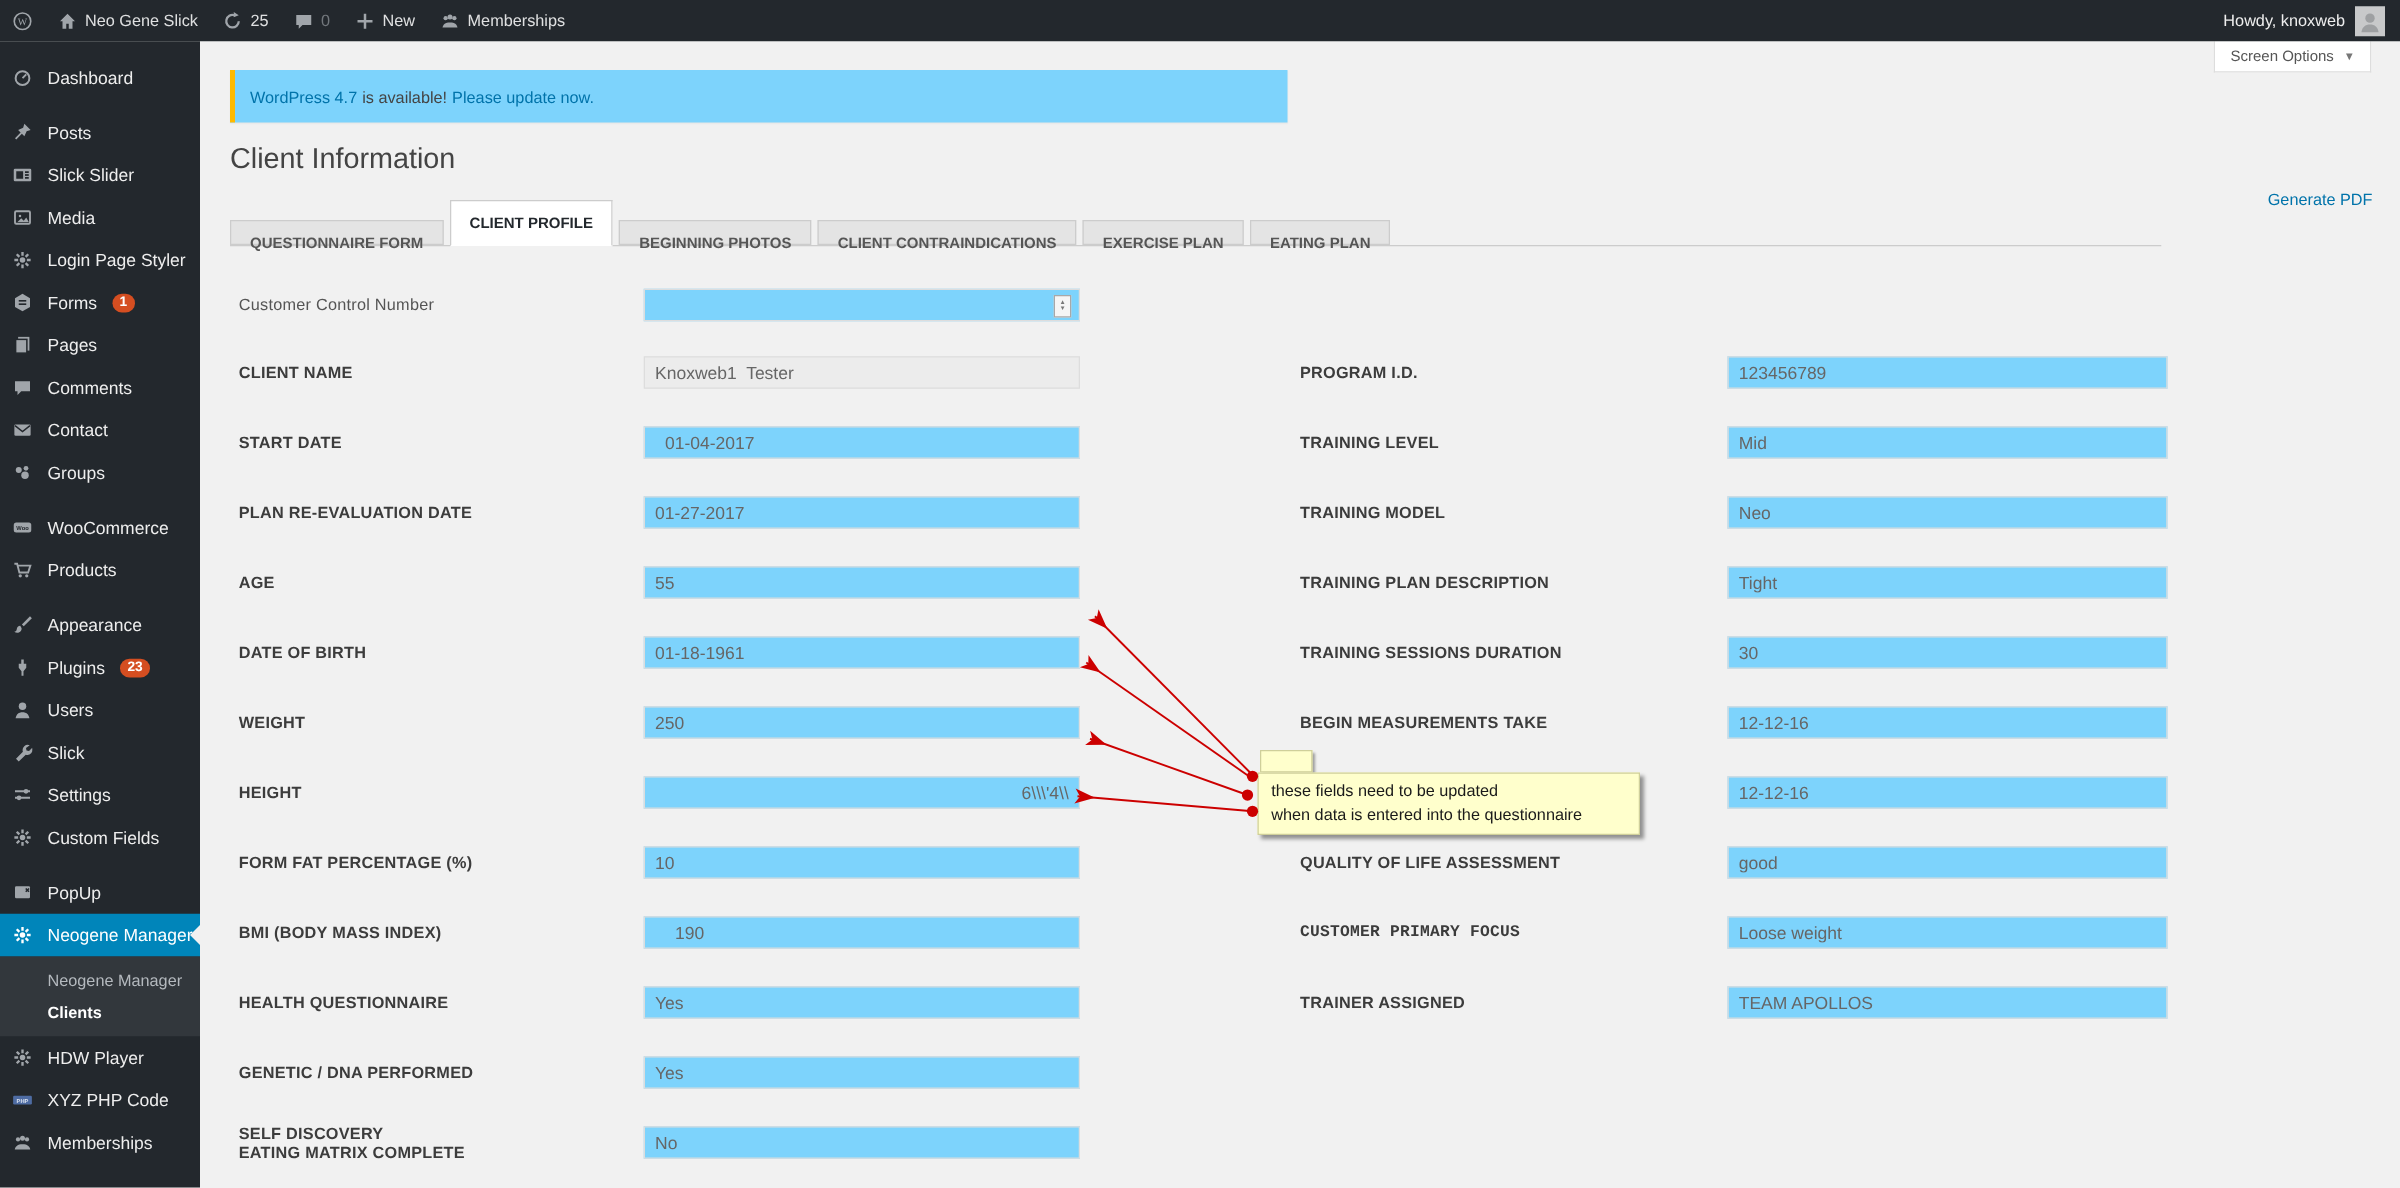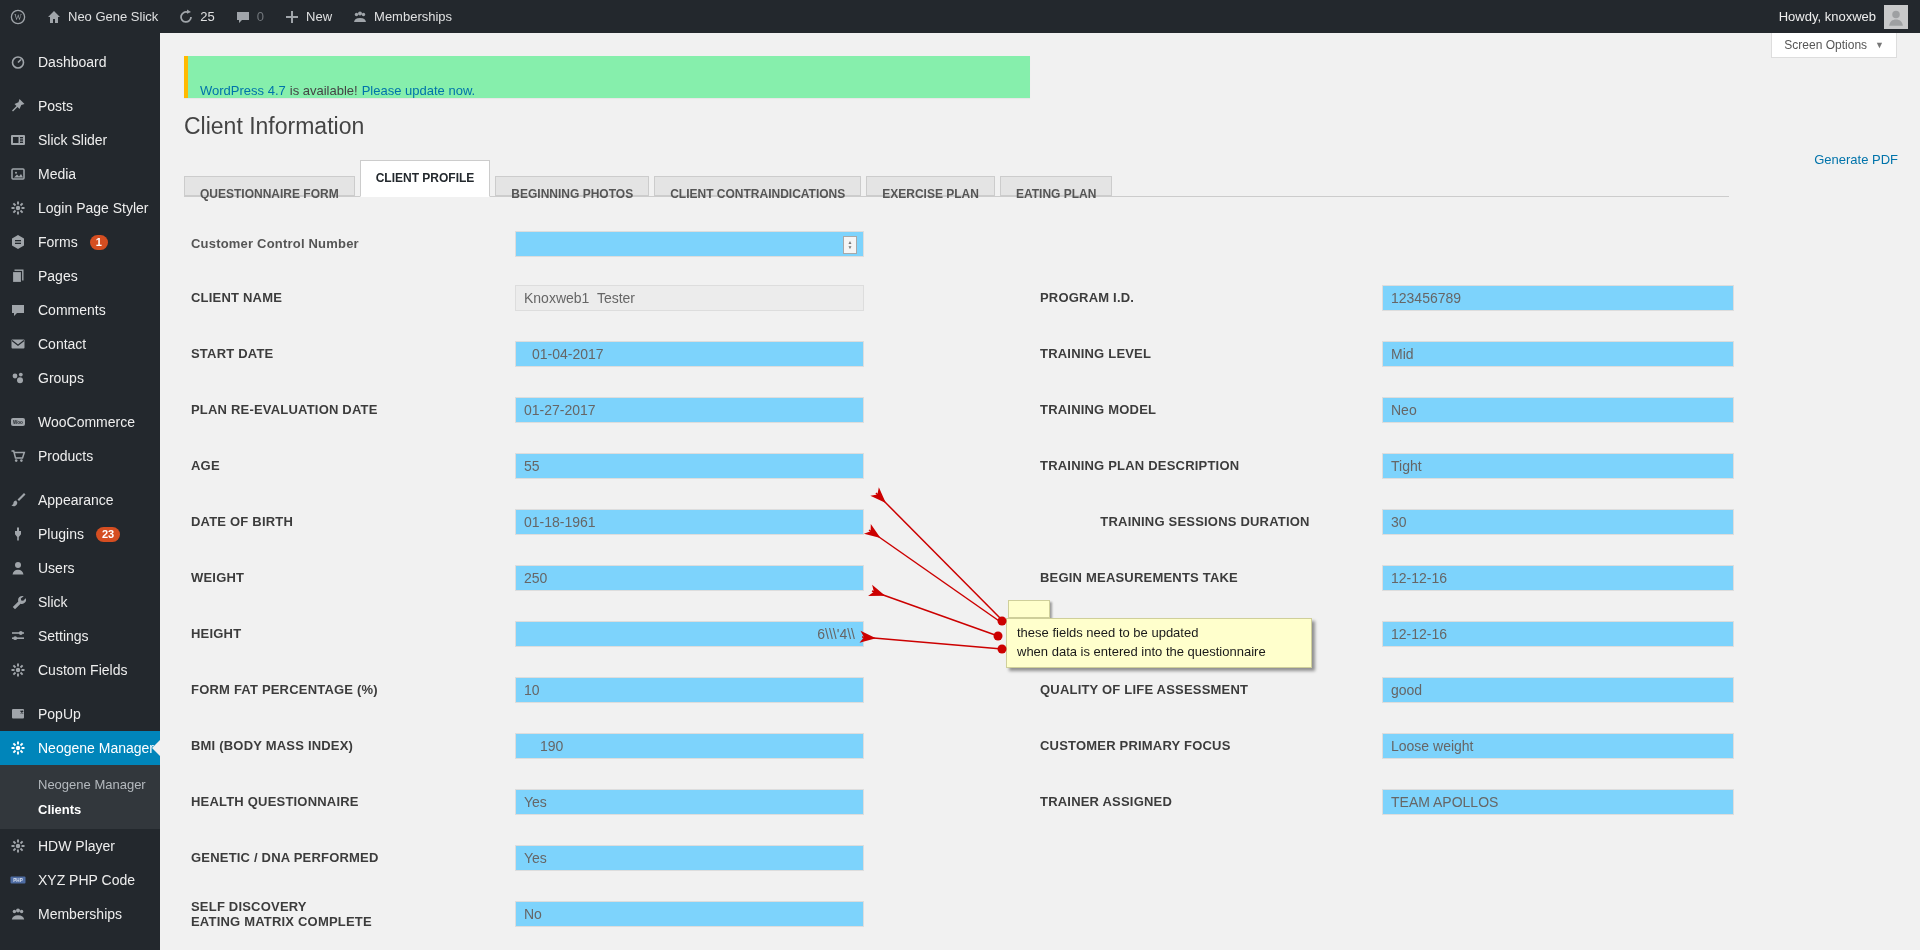--- a/index.html
+++ b/index.html
@@ -28,36 +28,36 @@
   .sb-item.active::after{content:"";position:absolute;right:0;top:50%;margin-top:-8px;
     border:8px solid transparent;border-right-color:#f1f1f1;}
   .sb-sub{background:#32373c;padding:7px 0;}
   .sb-sub .sb-subitem{display:block;padding:5px 0 5px 38px;color:#b4b9be;font-size:13px;cursor:pointer;}
   .sb-sub .sb-subitem.current{color:#fff;font-weight:bold;}
   
   #content{position:absolute;left:160px;top:33px;width:1760px;height:917px;background:#f1f1f1;}
   #screen-options{position:absolute;top:0;right:23px;background:#fff;border:1px solid #ddd;border-top:none;
     padding:5px 12px;font-size:12px;color:#555;cursor:pointer;display:flex;align-items:center;gap:8px;}
   #screen-options .tri{font-size:9px;color:#777;}
-  #update-notice{position:absolute;left:24px;top:23px;width:846px;height:42px;background:#86efac;
+  #update-notice{position:absolute;left:24px;top:23px;width:846px;height:42px;background:#7dd3fc;
     border-left:4px solid #ffba00;box-shadow:0 1px 1px rgba(0,0,0,.04);box-sizing:border-box;
-    font-size:13px;color:#444;display:flex;align-items:flex-end;padding-left:12px;gap:4px;}
+    font-size:13px;color:#444;display:flex;align-items:center;padding-left:12px;gap:4px;}
   #update-notice a{color:#0073aa;text-decoration:none;cursor:pointer;}
   #page-title{position:absolute;left:24px;top:80px;margin:0;font-size:23px;font-weight:400;color:#444;}
   #generate-pdf{position:absolute;right:22px;top:119px;font-size:13px;color:#0073aa;text-decoration:none;cursor:pointer;}
   
   #tabs{position:absolute;left:24px;top:127px;width:1545px;height:36px;border-bottom:1px solid #ccc;
     display:flex;align-items:flex-end;}
   .tab{height:20px;line-height:34px;padding:0 15px;margin-right:5px;background:#e4e4e4;border:1px solid #ccc;
     box-sizing:border-box;font-size:12px;font-weight:bold;color:#555;cursor:pointer;white-space:nowrap;}
   .tab.active{background:#fff;color:#23282d;height:37px;margin-bottom:-1px;border-bottom:1px solid #fff;}
   .flabel{position:absolute;left:31px;width:315px;font-size:13px;font-weight:bold;color:#3c3c3c;
     line-height:26px;letter-spacing:.2px;}
   .flabel.two-line{line-height:15px;display:flex;flex-direction:column;justify-content:center;height:40px;margin-top:-7px;}
-  .flabel.plain{font-weight:bold;color:#555;font-size:13px;}
+  .flabel.plain{font-weight:normal;color:#555;font-size:13px;}
   .flabel.right-col{left:880px;width:330px;}
   .finput{position:absolute;left:355px;width:349px;height:26px;box-sizing:border-box;border:1px solid #ddd;
     background:#7dd3fc;font-family:"Liberation Sans",sans-serif;font-size:14px;color:#666;padding:0 8px;}
   .finput.right-col{left:1222px;width:352px;}
   .finput.readonly{background:#ececec;}
   .spinner{position:absolute;left:683px;top:5px;width:12px;height:16px;border:1px solid #a8a8a8;background:#f5f5f5;
     display:flex;flex-direction:column;align-items:center;justify-content:center;font-size:5px;color:#777;line-height:5px;}
   
   #note-tab{position:absolute;left:848px;top:567px;width:42px;height:18px;background:#ffffcc;
     border:1px solid #cfcf9a;box-sizing:border-box;box-shadow:2px 2px 2px rgba(0,0,0,.35);}
@@ -402,36 +402,36 @@
       <div class="flabel" style="top: 364px; position: absolute;">PLAN RE-EVALUATION DATE</div>
       <input type="text" class="finput" value="01-27-2017" style="top: 364px;">
       <div class="flabel right-col" style="top: 364px; position: absolute;">TRAINING MODEL</div>
       <input type="text" class="finput right-col" value="Neo" style="top: 364px;">
       <div class="flabel" style="top: 420px; position: absolute;">AGE</div>
       <input type="text" class="finput" value="55" style="top: 420px;">
       <div class="flabel right-col" style="top: 420px; position: absolute;">TRAINING PLAN DESCRIPTION</div>
       <input type="text" class="finput right-col" value="Tight" style="top: 420px;">
       <div class="flabel" style="top: 476px; position: absolute;">DATE OF BIRTH</div>
       <input type="text" class="finput" value="01-18-1961" style="top: 476px;">
-      <div class="flabel right-col" style="top: 476px; position: absolute; text-align: center;">TRAINING SESSIONS DURATION</div>
+      <div class="flabel right-col" style="top: 476px; position: absolute;">TRAINING SESSIONS DURATION</div>
       <input type="text" class="finput right-col" value="30" style="top: 476px;">
       <div class="flabel" style="top: 532px; position: absolute;">WEIGHT</div>
       <input type="text" class="finput" value="250" style="top: 532px;">
       <div class="flabel right-col" style="top: 532px; position: absolute;">BEGIN MEASUREMENTS TAKE</div>
       <input type="text" class="finput right-col" value="12-12-16" style="top: 532px;">
       <div class="flabel" style="top: 588px; position: absolute;">HEIGHT</div>
       <input type="text" class="finput" value="6\\\'4\\" style="top: 588px; text-align: right;">
       <input type="text" class="finput right-col" value="12-12-16" style="top: 588px;">
       <div class="flabel" style="top: 644px; position: absolute;">FORM FAT PERCENTAGE (%)</div>
       <input type="text" class="finput" value="10" style="top: 644px;">
       <div class="flabel right-col" style="top: 644px; position: absolute;">QUALITY OF LIFE ASSESSMENT</div>
       <input type="text" class="finput right-col" value="good" style="top: 644px;">
       <div class="flabel" style="top: 700px; position: absolute;">BMI (BODY MASS INDEX)</div>
       <input type="text" class="finput" value="190" style="top: 700px; padding-left: 24px;">
-      <div class="flabel right-col" style="top: 700px; position: absolute;">CUSTOMER PRIMARY FOCUS</div>
+      <div class="flabel right-col" style="top: 700px; position: absolute; font-family: Liberation Mono, monospace;">CUSTOMER PRIMARY FOCUS</div>
       <input type="text" class="finput right-col" value="Loose weight" style="top: 700px;">
       <div class="flabel" style="top: 756px; position: absolute;">HEALTH QUESTIONNAIRE</div>
       <input type="text" class="finput" value="Yes" style="top: 756px;">
       <div class="flabel right-col" style="top: 756px; position: absolute;">TRAINER ASSIGNED</div>
       <input type="text" class="finput right-col" value="TEAM APOLLOS" style="top: 756px;">
       <div class="flabel" style="top: 812px; position: absolute;">GENETIC / DNA PERFORMED</div>
       <input type="text" class="finput" value="Yes" style="top: 812px;">
       <div class="flabel two-line" style="top: 868px; position: absolute;">
         <span>SELF DISCOVERY</span>
         <span>EATING MATRIX COMPLETE</span>

